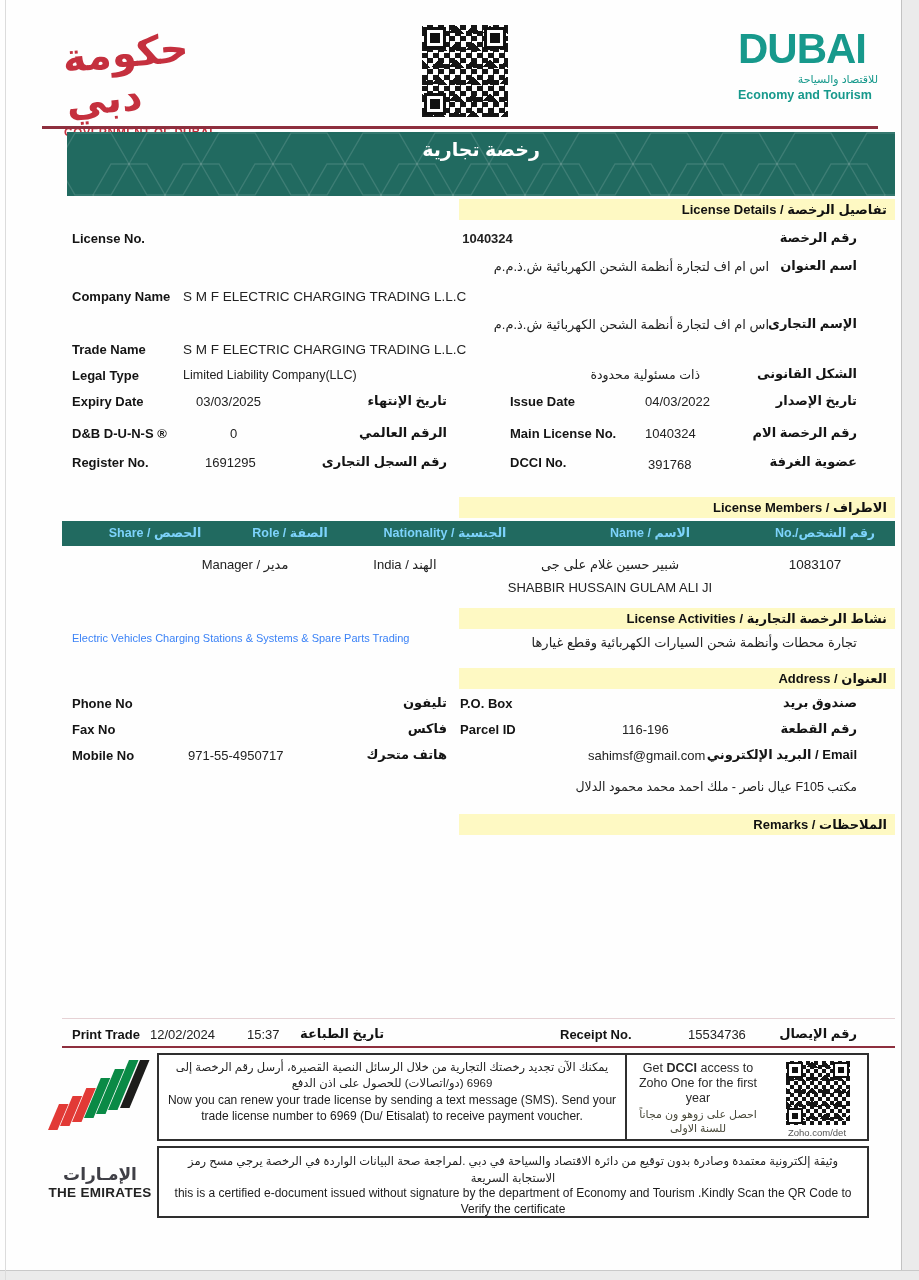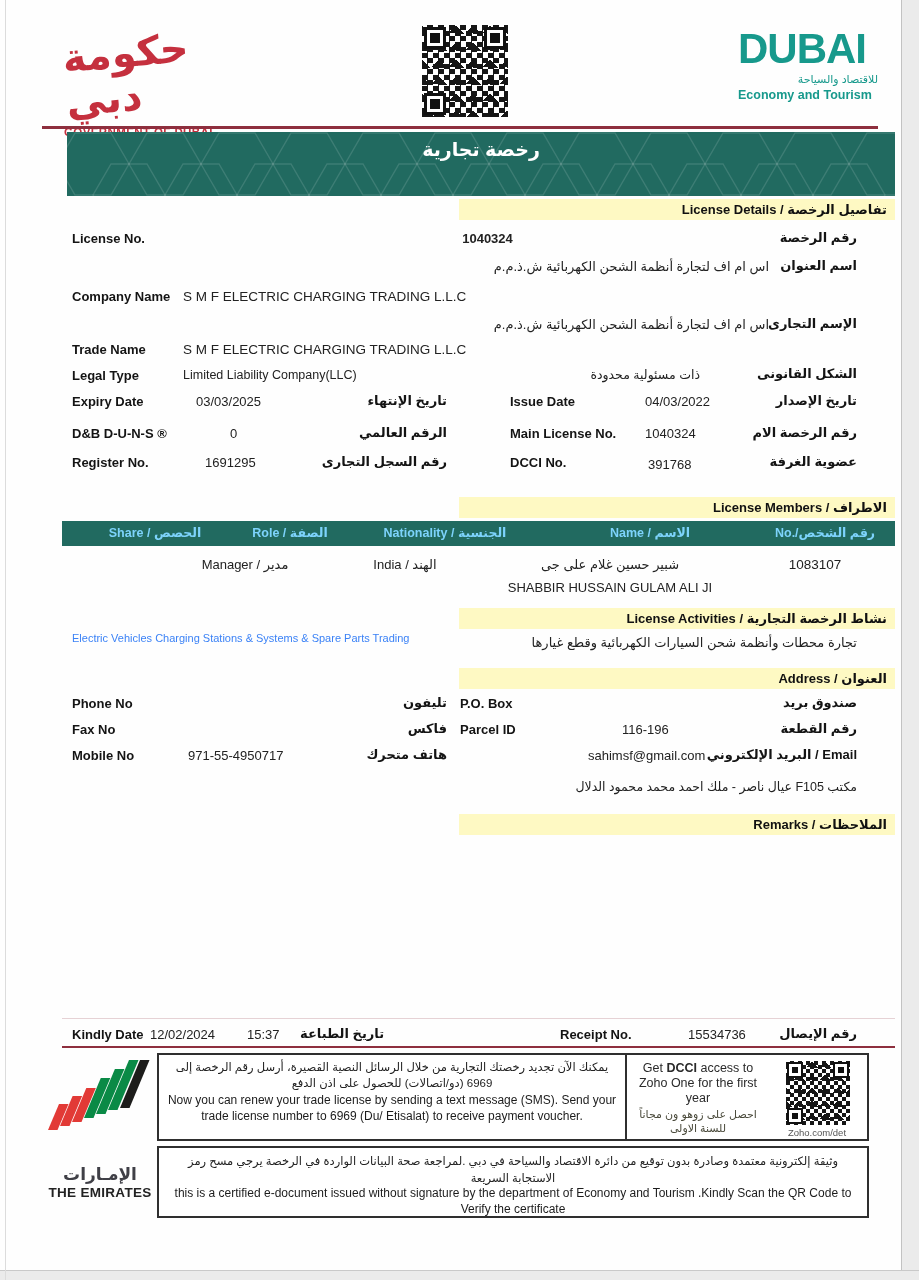--- a/index.html
+++ b/index.html
@@ -203,21 +203,21 @@
   <div class="abs lval" style="left:188px;top:748px;">971-55-4950717</div>
   <div class="abs lar rgt" style="left:357px;top:747px;width:90px;">هاتف متحرك</div>
   <div class="abs lval" style="left:588px;top:748px;">sahimsf@gmail.com</div>
   <div class="abs lar" style="right:62px;top:747px;">Email / البريد الإلكتروني</div>
 
   <div class="abs arval" style="right:62px;top:779px;font-size:12.5px;">مكتب F105 عيال ناصر - ملك احمد محمد محمود الدلال</div>
 
   <div class="abs band" style="left:459px;top:814px;width:436px;">Remarks / الملاحظات</div>
 
   <div class="abs" style="left:62px;top:1018px;width:833px;height:1px;background:#e6d2d5;"></div>
-  <div class="abs len" style="left:72px;top:1027px;">Kindly Date</div>
+  <div class="abs len" style="left:72px;top:1027px;">Print Trade</div>
   <div class="abs lval" style="left:150px;top:1027px;">12/02/2024</div>
   <div class="abs lval" style="left:247px;top:1027px;">15:37</div>
   <div class="abs lar" style="left:300px;top:1026px;">تاريخ الطباعة</div>
   <div class="abs len" style="left:560px;top:1027px;">Receipt No.</div>
   <div class="abs lval" style="left:688px;top:1027px;">15534736</div>
   <div class="abs lar" style="right:62px;top:1026px;">رقم الإيصال</div>
   <div class="abs redline" style="left:62px;top:1046px;width:833px;height:2px;"></div>
 
   <div class="abs box" style="left:157px;top:1053px;width:712px;height:88px;display:flex;">
     <div style="width:468px;border-right:2px solid #2f2f2f;padding:4px 8px;box-sizing:border-box;">

